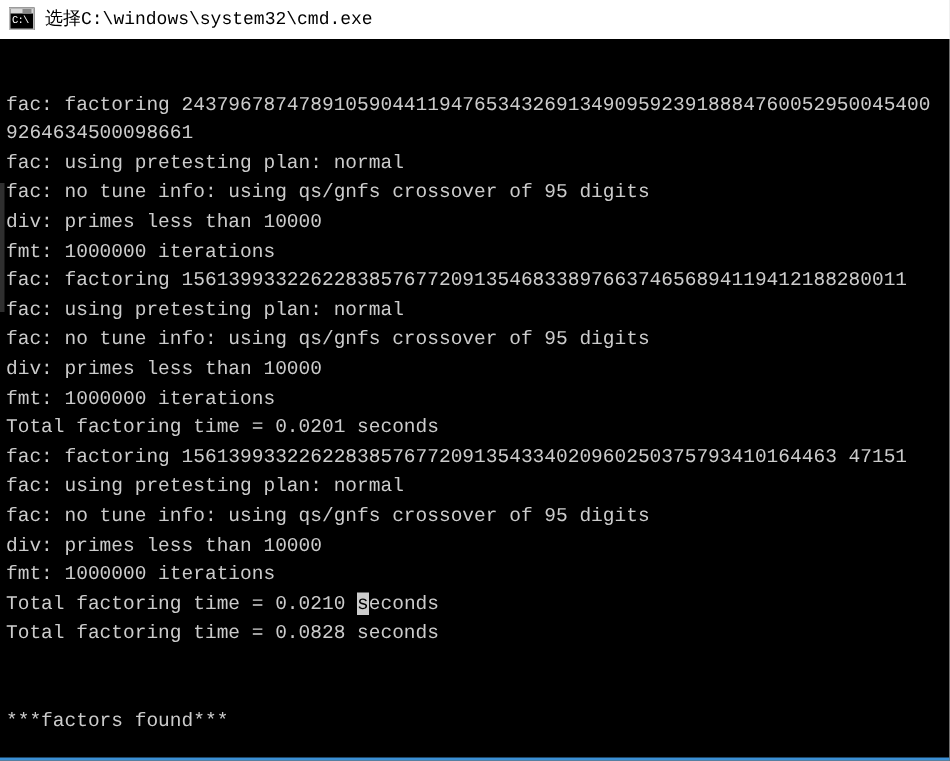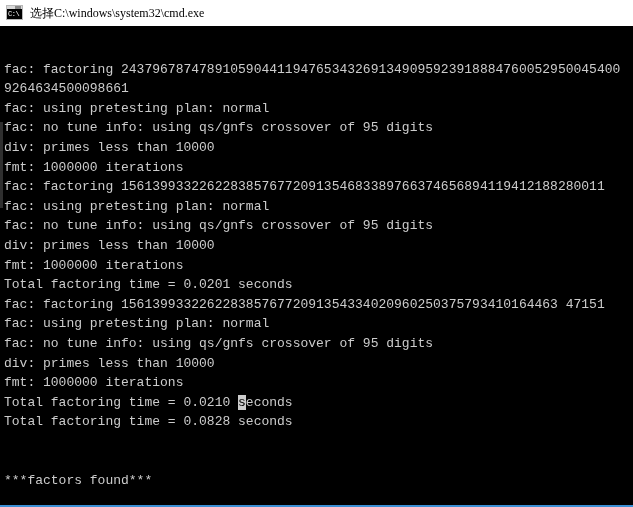--- a/index.html
+++ b/index.html
@@ -63,21 +63,21 @@
   .title-icon .prompt {
     position: absolute;
     left: 2px; top: 5px;
     color: #ffffff;
     font-family: "Liberation Mono", monospace;
     font-size: 7px;
     line-height: 8px;
     letter-spacing: -0.5px;
   }
   .title-text {
-    font-family: Liberation Serif, serif;
+    font-family: Liberation Mono, monospace;
     font-size: 12px;
     color: #000000;
     white-space: nowrap;
     line-height: 16px;
   }
   
   .console {
     flex: 1 1 auto;
     background: #000000;
     position: relative;

